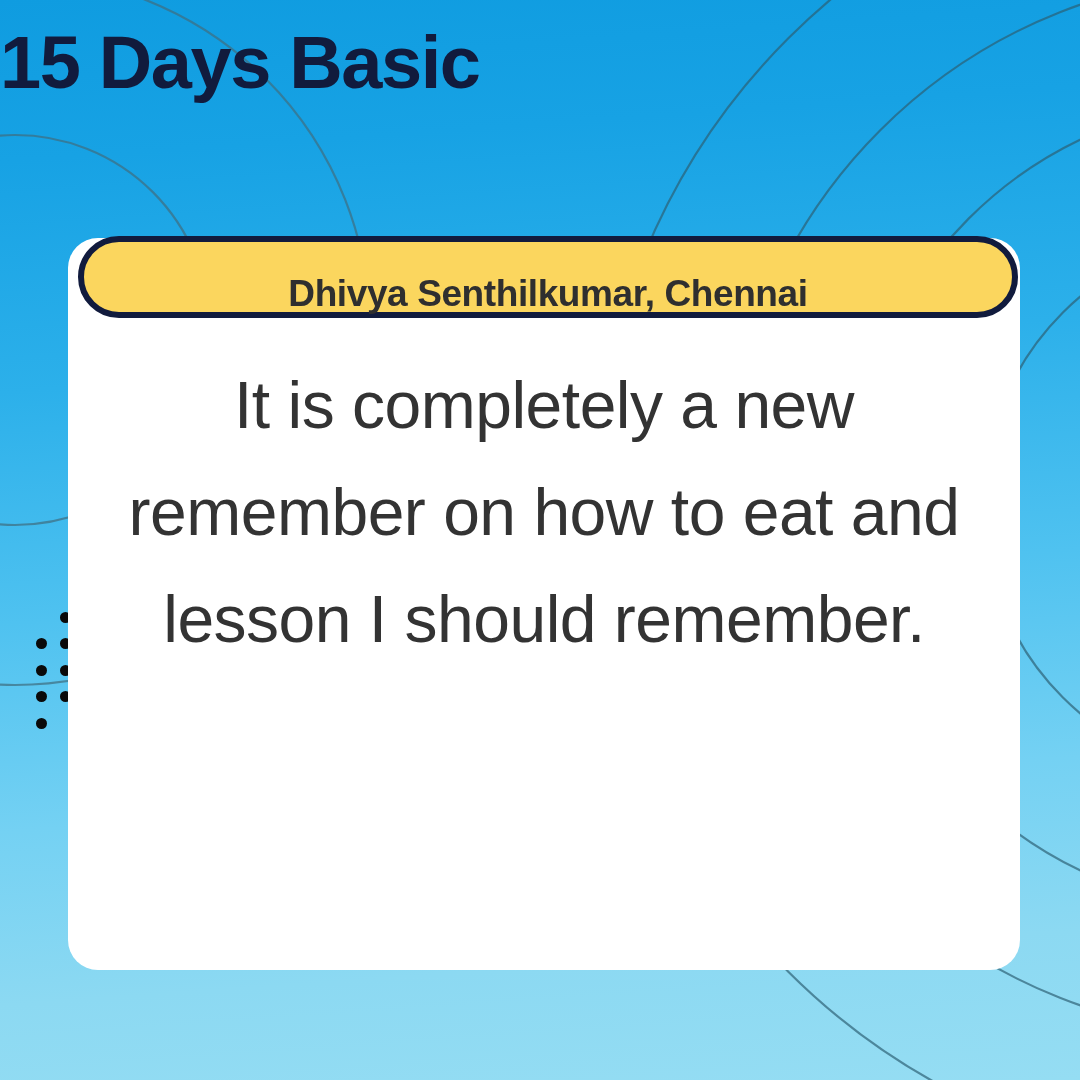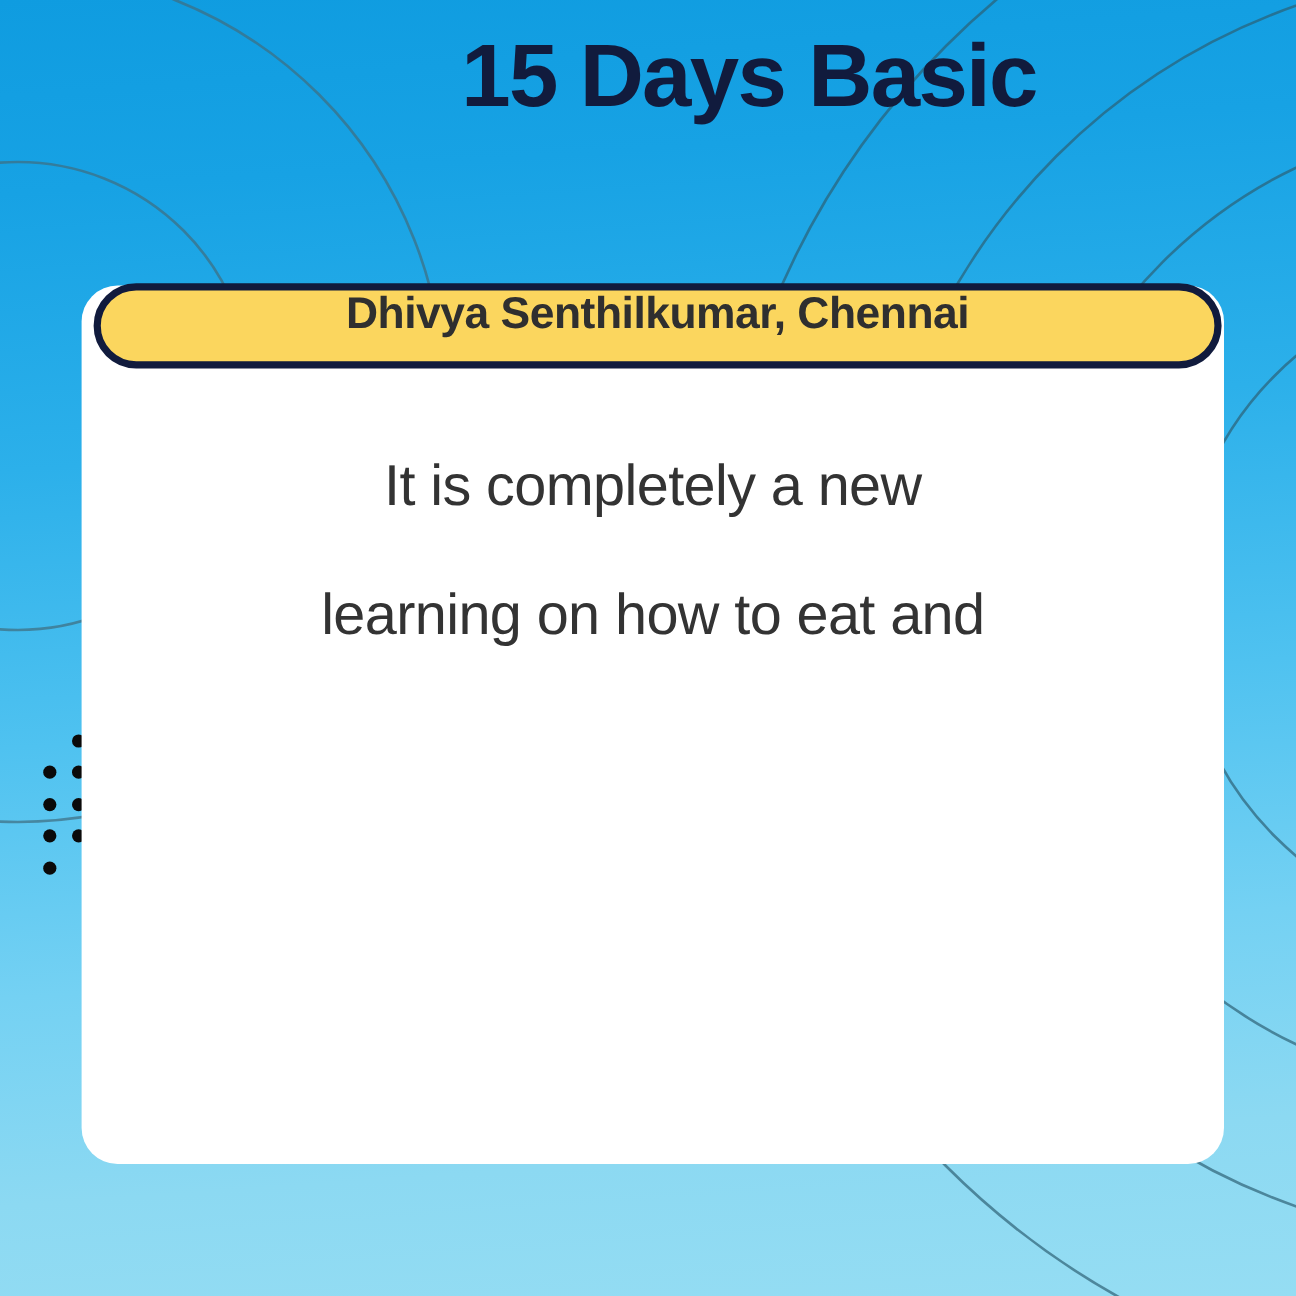--- a/index.html
+++ b/index.html
@@ -39,21 +39,21 @@
     width: 1080px;
     height: 1080px;
   }
 
   
   .title-block {
     position: absolute;
     top: 18px;
     left: 0;
     width: 864px;
-    text-align: right;
+    text-align: left;
     z-index: 4;
   }
   .title-line {
     display: block;
     color: #111b3d;
     font-family: "Liberation Sans", sans-serif;
     font-weight: bold;
     font-size: 74px;
     line-height: 90px;
     letter-spacing: -1.4px;
@@ -110,27 +110,27 @@
     border-radius: 30px;
     z-index: 3;
   }
 
   
   .name-pill {
     position: absolute;
     left: 78px;
     top: 236px;
     width: 940px;
-    height: 71px;
+    height: 82px;
     box-sizing: border-box;
     background: #fbd65e;
     border: 6px solid #111b3d;
     border-radius: 44px;
     display: flex;
-    align-items: flex-start;
+    align-items: flex-end;
     justify-content: center;
     z-index: 5;
   }
   .name-pill-text {
     color: #2f2f2f;
     font-family: "Liberation Sans", sans-serif;
     font-weight: bold;
     font-size: 37px;
     letter-spacing: -0.4px;
     line-height: 1;
@@ -146,21 +146,21 @@
     z-index: 6;
     text-align: center;
     padding: 0 14px;
     box-sizing: border-box;
   }
   .quote-line {
     display: block;
     color: #333333;
     font-family: "Liberation Sans", sans-serif;
     font-weight: normal;
-    font-size: 48px;
+    font-size: 66px;
     line-height: 107px;
     letter-spacing: -0.5px;
     white-space: nowrap;
   }
 </style>
 </head>
 <body>
 
 <div id="poster">
 
@@ -195,16 +195,17 @@
   </div>
 
   <div class="card"></div>
 
   <div class="name-pill">
     <span class="name-pill-text">Dhivya Senthilkumar, Chennai</span>
   </div>
 
   <div class="quote">
     <span class="quote-line">It is completely a new</span>
-    <span class="quote-line">learning on how to eat and</span>
+    <span class="quote-line">remember on how to eat and</span>
+    <span class="quote-line">lesson I should remember.</span>
   </div>
 
 </div>
 
 </body></html>

